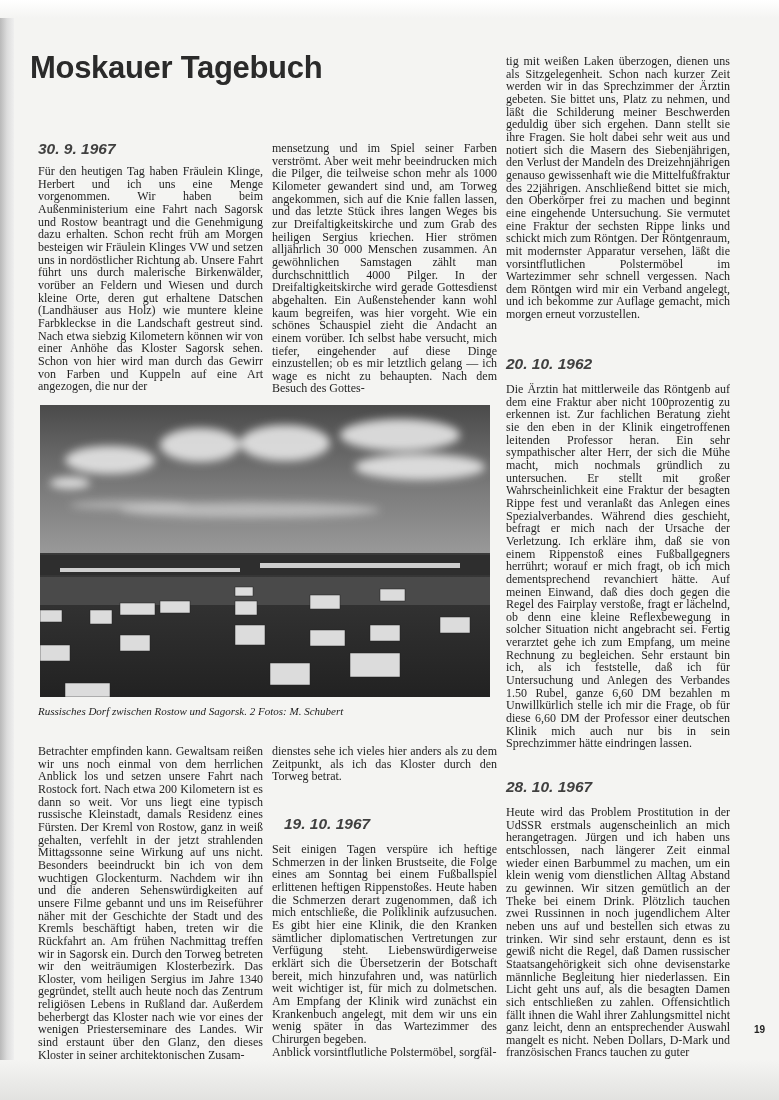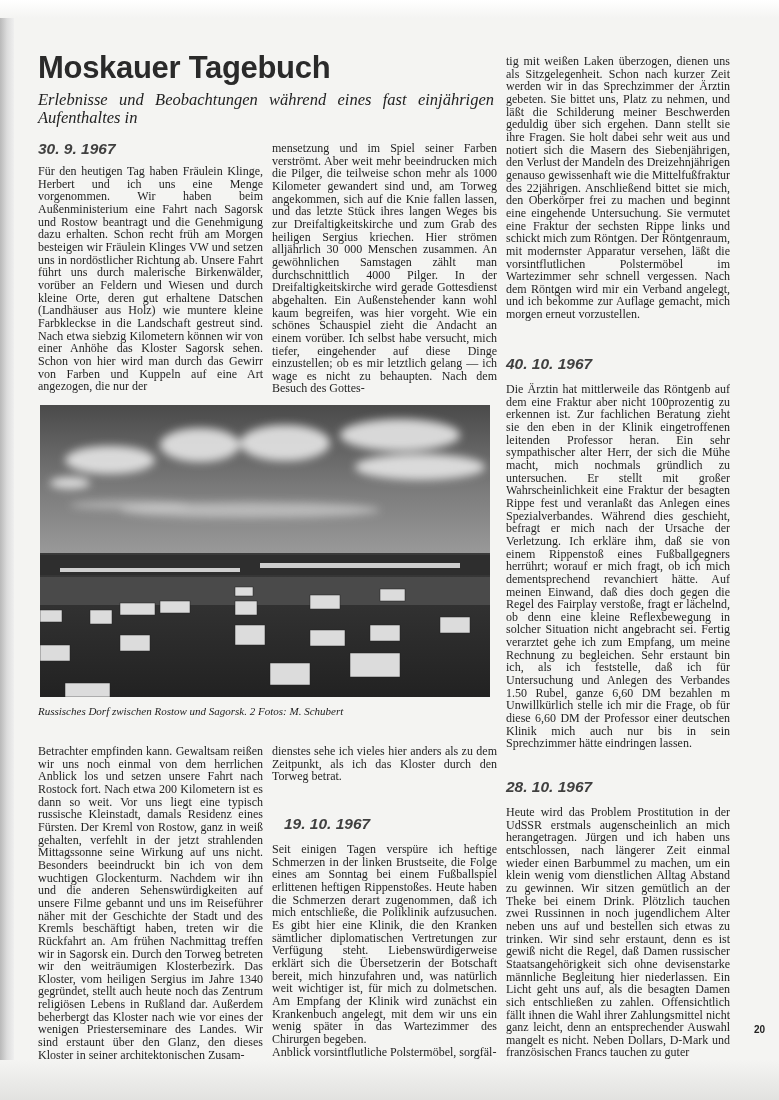--- a/index.html
+++ b/index.html
@@ -15,21 +15,21 @@
   }
   .paper-top {
     position:absolute; left:0; top:0; width:779px; height:18px;
     background:linear-gradient(180deg,#ffffff 0%,#f4f4f2 100%);
   }
   .paper-bottom {
     position:absolute; left:0; top:1060px; width:779px; height:40px;
     background:linear-gradient(180deg,#f4f4f2 0%,#e2e2e0 100%);
   }
   .title {
-    position:absolute; left:38px; top:50px;
+    position:absolute; left:30px; top:50px;
     font-family:"Liberation Sans", sans-serif; font-weight:bold;
     font-size:31px; letter-spacing:-0.3px; color:#2a2a2a; margin:0;
   }
   .subtitle {
     position:absolute; left:38px; top:91px; width:456px;
     font-family:"Liberation Serif", serif; font-style:italic;
     font-size:16.5px; line-height:18px; color:#222; text-align:justify;
   }
   .subtitle .row2 { display:flex; justify-content:space-between; }
   .date {
@@ -61,21 +61,20 @@
 </head>
 <body>
 
 <div class="paper-shadow-left"></div>
 <div class="paper-top"></div>
 <div class="paper-bottom"></div>
 
 <h1 class="title">Moskauer Tagebuch</h1>
 
 <div class="subtitle">
-  <div>Erlebnisse und Beobachtungen während eines fast einjährigen Aufenthaltes in</div>
 </div>
 
 <h2 class="date" style="left:38px;top:140px;">30. 9. 1967</h2>
 <div class="col" style="left:38px;top:165px;width:225px;">
   <p>Für den heutigen Tag haben Fräulein Klinge, Herbert und ich uns eine Menge vorgenommen. Wir haben beim Außenministerium eine Fahrt nach Sagorsk und Rostow beantragt und die Genehmigung dazu erhalten. Schon recht früh am Morgen besteigen wir Fräulein Klinges VW und setzen uns in nordöstlicher Richtung ab. Unsere Fahrt führt uns durch malerische Birkenwälder, vorüber an Feldern und Wiesen und durch kleine Orte, deren gut erhaltene Datschen (Landhäuser aus Holz) wie muntere kleine Farbkleckse in die Landschaft gestreut sind. Nach etwa siebzig Kilometern können wir von einer Anhöhe das Kloster Sagorsk sehen. Schon von hier wird man durch das Gewirr von Farben und Kuppeln auf eine Art angezogen, die nur der</p>
 </div>
 <div class="col" style="left:272px;top:142px;width:225px;">
   <p>mensetzung und im Spiel seiner Farben verströmt. Aber weit mehr beeindrucken mich die Pilger, die teilweise schon mehr als 1000 Kilometer gewandert sind und, am Torweg angekommen, sich auf die Knie fallen lassen, und das letzte Stück ihres langen Weges bis zur Dreifaltigkeitskirche und zum Grab des heiligen Sergius kriechen. Hier strömen alljährlich 30 000 Menschen zusammen. An gewöhnlichen Samstagen zählt man durchschnittlich 4000 Pilger. In der Dreifaltigkeitskirche wird gerade Gottesdienst abgehalten. Ein Außenstehender kann wohl kaum begreifen, was hier vorgeht. Wie ein schönes Schauspiel zieht die Andacht an einem vorüber. Ich selbst habe versucht, mich tiefer, eingehender auf diese Dinge einzustellen; ob es mir letztlich gelang — ich wage es nicht zu behaupten. Nach dem Besuch des Gottes-</p>
 </div>
 
@@ -145,23 +144,23 @@
 
 <h2 class="date" style="left:272px;top:815px;margin-left:12px;">19. 10. 1967</h2>
 <div class="col" style="left:272px;top:843px;width:225px;">
   <p>Seit einigen Tagen verspüre ich heftige Schmerzen in der linken Brustseite, die Folge eines am Sonntag bei einem Fußballspiel erlittenen heftigen Rippenstoßes. Heute haben die Schmerzen derart zugenommen, daß ich mich entschließe, die Poliklinik aufzusuchen. Es gibt hier eine Klinik, die den Kranken sämtlicher diplomatischen Vertretungen zur Verfügung steht. Liebenswürdigerweise erklärt sich die Übersetzerin der Botschaft bereit, mich hinzufahren und, was natürlich weit wichtiger ist, für mich zu dolmetschen. Am Empfang der Klinik wird zunächst ein Krankenbuch angelegt, mit dem wir uns ein wenig später in das Wartezimmer des Chirurgen begeben.</p>
   <p>Anblick vorsintflutliche Polstermöbel, sorgfäl-</p>
 </div>
 <div class="col" style="left:506px;top:55px;width:224px;">
   <p>tig mit weißen Laken überzogen, dienen uns als Sitzgelegenheit. Schon nach kurzer Zeit werden wir in das Sprechzimmer der Ärztin gebeten. Sie bittet uns, Platz zu nehmen, und läßt die Schilderung meiner Beschwerden geduldig über sich ergehen. Dann stellt sie ihre Fragen. Sie holt dabei sehr weit aus und notiert sich die Masern des Siebenjährigen, den Verlust der Mandeln des Dreizehnjährigen genauso gewissenhaft wie die Mittelfußfraktur des 22jährigen. Anschließend bittet sie mich, den Oberkörper frei zu machen und beginnt eine eingehende Untersuchung. Sie vermutet eine Fraktur der sechsten Rippe links und schickt mich zum Röntgen. Der Röntgenraum, mit modernster Apparatur versehen, läßt die vorsintflutlichen Polstermöbel im Wartezimmer sehr schnell vergessen. Nach dem Röntgen wird mir ein Verband angelegt, und ich bekomme zur Auflage gemacht, mich morgen erneut vorzustellen.</p>
 </div>
 
-<h2 class="date" style="left:506px;top:355px;">40. 10. 1967</h2>
+<h2 class="date" style="left:506px;top:355px;">20. 10. 1962</h2>
 <div class="col" style="left:506px;top:383px;width:224px;">
   <p>Die Ärztin hat mittlerweile das Röntgenb auf dem eine Fraktur aber nicht 100prozentig zu erkennen ist. Zur fachlichen Beratung zieht sie den eben in der Klinik eingetroffenen leitenden Professor heran. Ein sehr sympathischer alter Herr, der sich die Mühe macht, mich nochmals gründlich zu untersuchen. Er stellt mit großer Wahrscheinlichkeit eine Fraktur der besagten Rippe fest und veranlaßt das Anlegen eines Spezialverbandes. Während dies geschieht, befragt er mich nach der Ursache der Verletzung. Ich erkläre ihm, daß sie von einem Rippenstoß eines Fußballgegners herrührt; worauf er mich fragt, ob ich mich dementsprechend revanchiert hätte. Auf meinen Einwand, daß dies doch gegen die Regel des Fairplay verstoße, fragt er lächelnd, ob denn eine kleine Reflexbewegung in solcher Situation nicht angebracht sei. Fertig verarztet gehe ich zum Empfang, um meine Rechnung zu begleichen. Sehr erstaunt bin ich, als ich feststelle, daß ich für Untersuchung und Anlegen des Verbandes 1.50 Rubel, ganze 6,60 DM bezahlen m Unwillkürlich stelle ich mir die Frage, ob für diese 6,60 DM der Professor einer deutschen Klinik mich auch nur bis in sein Sprechzimmer hätte eindringen lassen.</p>
 </div>
 
 <h2 class="date" style="left:506px;top:778px;">28. 10. 1967</h2>
 <div class="col" style="left:506px;top:806px;width:224px;">
   <p>Heute wird das Problem Prostitution in der UdSSR erstmals augenscheinlich an mich herangetragen. Jürgen und ich haben uns entschlossen, nach längerer Zeit einmal wieder einen Barbummel zu machen, um ein klein wenig vom dienstlichen Alltag Abstand zu gewinnen. Wir sitzen gemütlich an der Theke bei einem Drink. Plötzlich tauchen zwei Russinnen in noch jugendlichem Alter neben uns auf und bestellen sich etwas zu trinken. Wir sind sehr erstaunt, denn es ist gewiß nicht die Regel, daß Damen russischer Staatsangehörigkeit sich ohne devisenstarke männliche Begleitung hier niederlassen. Ein Licht geht uns auf, als die besagten Damen sich entschließen zu zahlen. Offensichtlich fällt ihnen die Wahl ihrer Zahlungsmittel nicht ganz leicht, denn an entsprechender Auswahl mangelt es nicht. Neben Dollars, D-Mark und französischen Francs tauchen zu guter</p>
 </div>
 
-<div class="page-number">20</div>
+<div class="page-number">19</div>
 
 </body></html>

